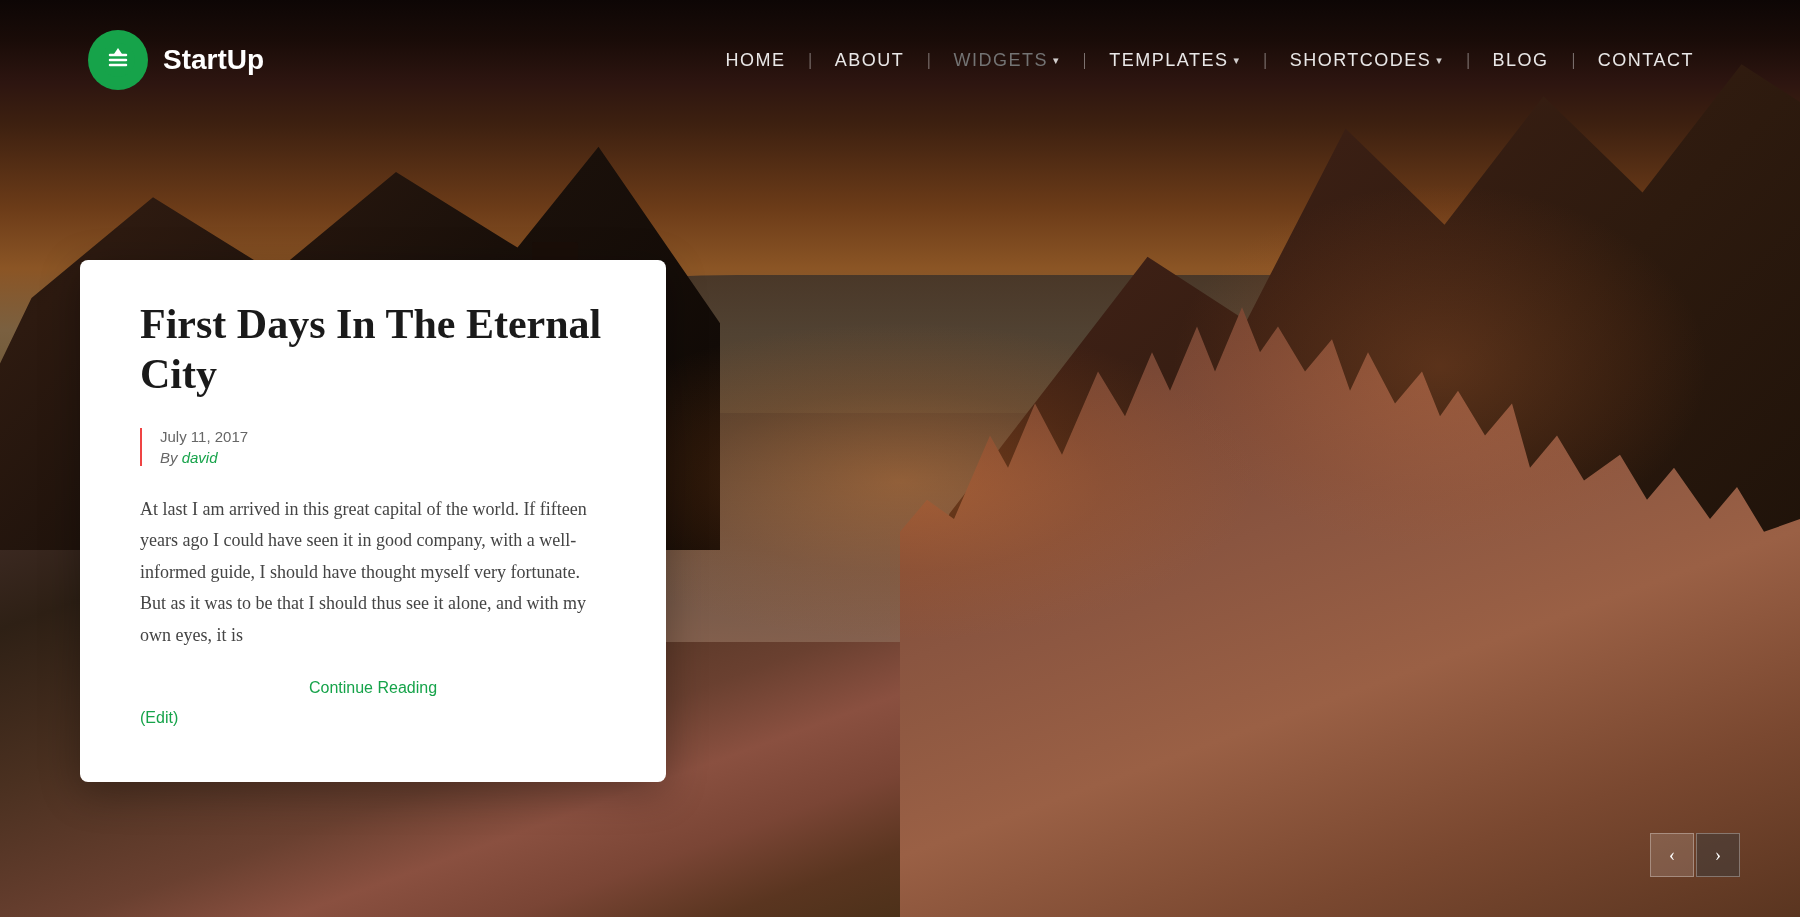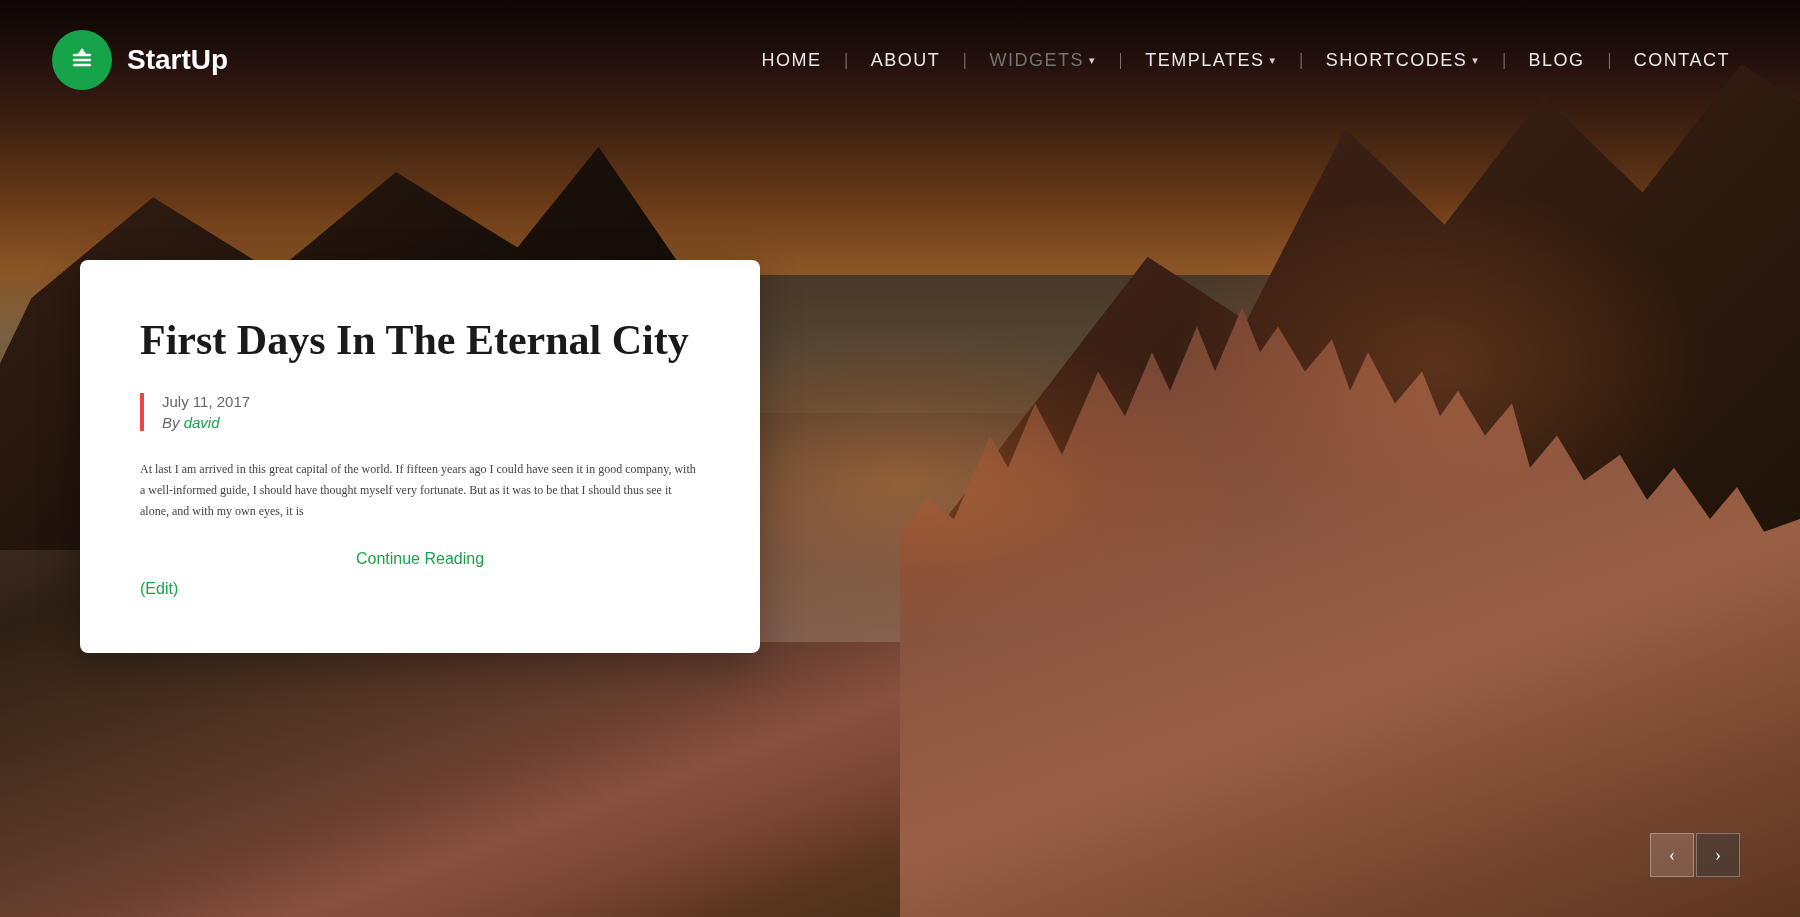--- a/index.html
+++ b/index.html
@@ -179,21 +179,21 @@
 
     
     .navbar {
       position: absolute;
       top: 0; left: 0;
       width: 100%;
       height: 120px;
       display: flex;
       align-items: center;
       justify-content: space-between;
-      padding: 0 52px;
+      padding: 0 88px;
       z-index: 100;
       background: transparent;
     }
 
     .logo-area {
       display: flex;
       align-items: center;
       gap: 15px;
     }
 
@@ -265,39 +265,39 @@
       content: '▾';
       font-size: 11px;
       color: rgba(255,255,255,0.8);
     }
 
     
     .blog-card {
       position: absolute;
       top: 260px;
       left: 80px;
-      width: 680px;
+      width: 586px;
       background: white;
       border-radius: 8px;
-      padding: 55px 60px 55px 60px;
+      padding: 39px 60px 55px 60px;
       z-index: 100;
       box-shadow: 0 10px 40px rgba(0,0,0,0.3);
     }
 
     .blog-title {
       font-size: 42px;
       font-weight: 700;
       color: #1a1a1a;
       line-height: 1.2;
       margin-bottom: 28px;
       font-family: 'Georgia', serif;
     }
 
     .blog-meta {
-      border-left: 4px solid #ef4444;
+      border-left: 2px solid #ef4444;
       padding-left: 18px;
       margin-bottom: 28px;
       margin-top: 16px;
     }
 
     .blog-date {
       font-size: 15px;
       color: #666;
       font-family: 'Arial', sans-serif;
       margin-bottom: 4px;
@@ -310,21 +310,21 @@
       font-style: italic;
     }
 
     .blog-author-link {
       color: #16a34a;
       text-decoration: none;
       font-family: 'Arial', sans-serif;
     }
 
     .blog-excerpt {
-      font-size: 12px;
+      font-size: 18px;
       color: #444;
       line-height: 1.75;
       font-family: 'Georgia', serif;
       margin-bottom: 28px;
     }
 
     .continue-reading {
       display: block;
       color: #16a34a;
       text-decoration: none;

